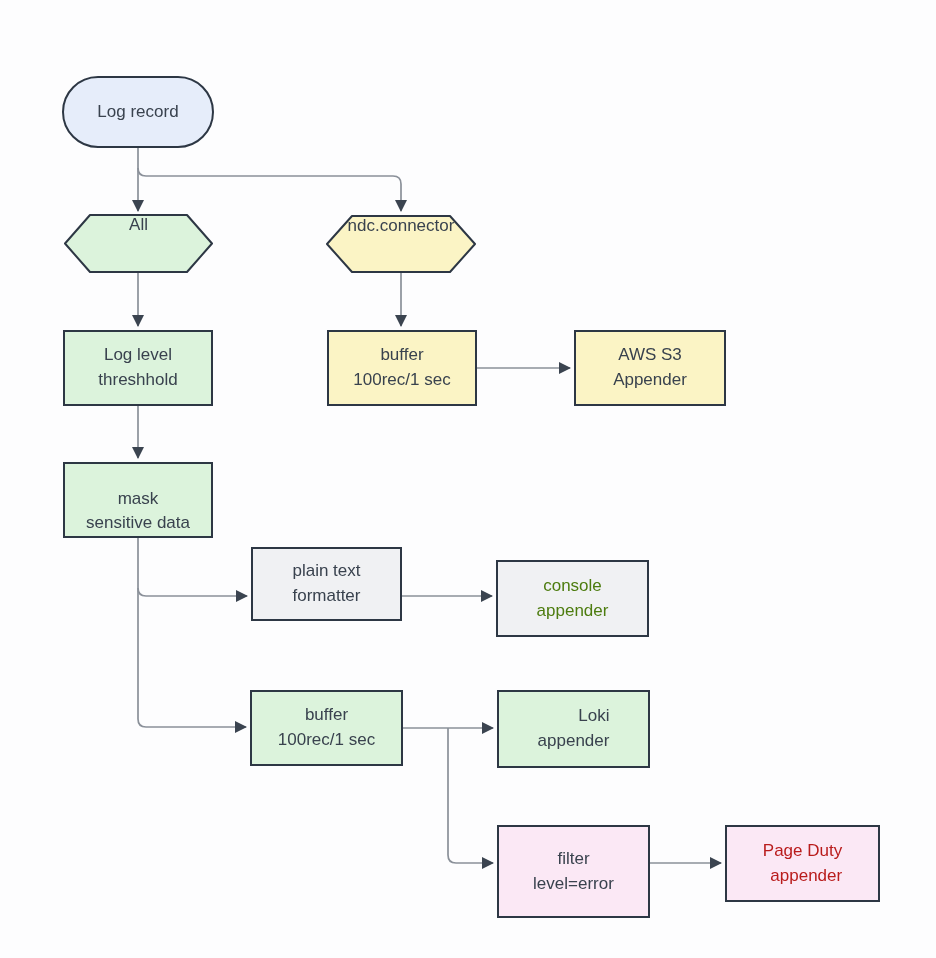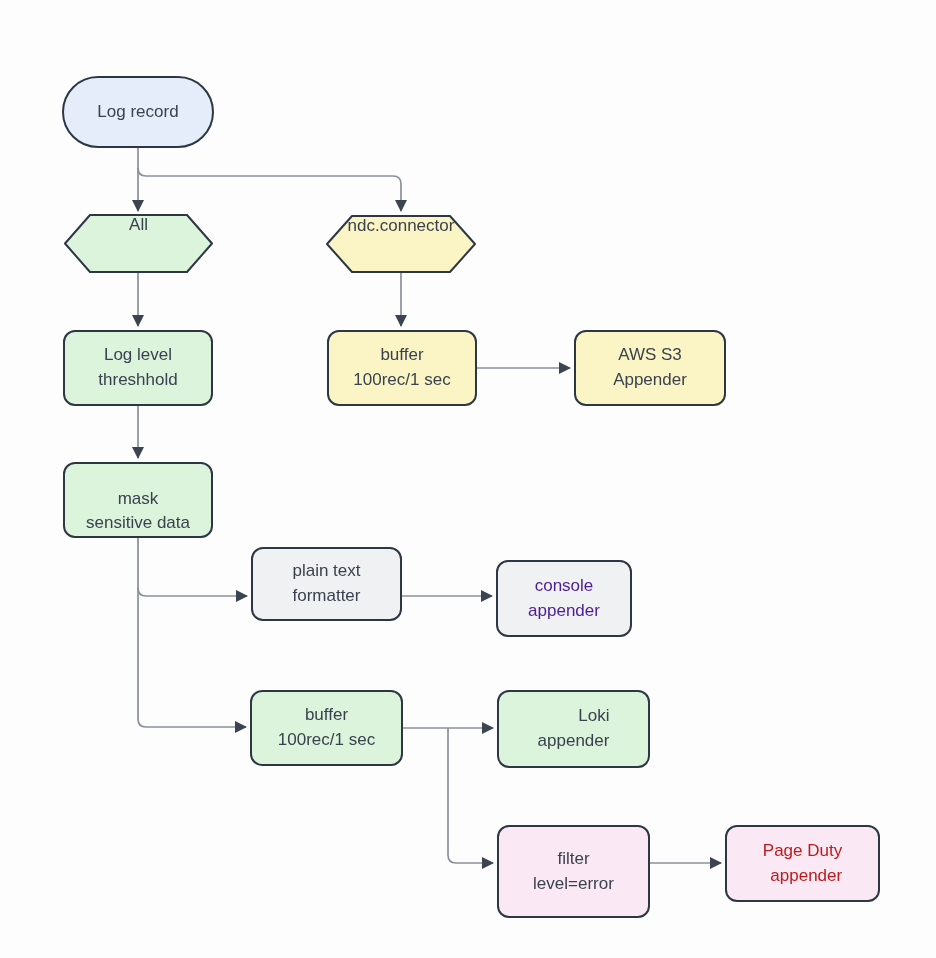--- a/index.html
+++ b/index.html
@@ -15,21 +15,21 @@
   .shape-stroke { stroke: #2d3744; stroke-width: 2; stroke-linejoin: round; }
   .node {
     position: absolute;
     display: flex; align-items: center; justify-content: center;
     text-align: center;
     font-size: 17px; line-height: 1.45;
     color: #39424e;
     white-space: pre-line;
     box-sizing: border-box;
     border: 2px solid #2d3744;
-    border-radius: 12px;
+    border-radius: 0;
   }
   .pill { border-radius: 36px; }
   .hex-label {
     position: absolute;
     display: flex; align-items: flex-start; justify-content: center;
     text-align: center;
     font-size: 17px; color: #39424e;
     border: none; background: transparent !important;
   }
 </style>
@@ -103,21 +103,21 @@
   <div class="node" style="left: 63px; top: 462px; width: 150px; height: 76px; background: rgb(220, 243, 220); border-color: rgb(45, 55, 68); color: rgb(57, 66, 78); align-items: flex-end;">
     <span>mask
 sensitive data</span>
   </div>
 
   <div class="node" style="left: 251px; top: 547px; width: 151px; height: 74px; background: rgb(240, 241, 243); border-color: rgb(45, 55, 68); color: rgb(57, 66, 78);">
     <span>plain text
 formatter</span>
   </div>
 
-  <div class="node" style="left: 496px; top: 560px; width: 136px; height: 77px; background: rgb(240, 241, 243); border-color: rgb(45, 55, 68); color: #4c1d95; justify-content: center;">
+  <div class="node" style="left: 496px; top: 560px; width: 153px; height: 77px; background: rgb(240, 241, 243); border-color: rgb(45, 55, 68); color: #4d7c0f; justify-content: center;">
     <span>console
 appender</span>
   </div>
 
   <div class="node" style="left: 250px; top: 690px; width: 153px; height: 76px; background: rgb(220, 243, 220); border-color: rgb(45, 55, 68); color: rgb(57, 66, 78);">
     <span>buffer
 100rec/1 sec</span>
   </div>
 
   <div class="node" style="left: 497px; top: 690px; width: 153px; height: 78px; background: rgb(220, 243, 220); border-color: rgb(45, 55, 68); color: rgb(57, 66, 78); text-align: right;">

